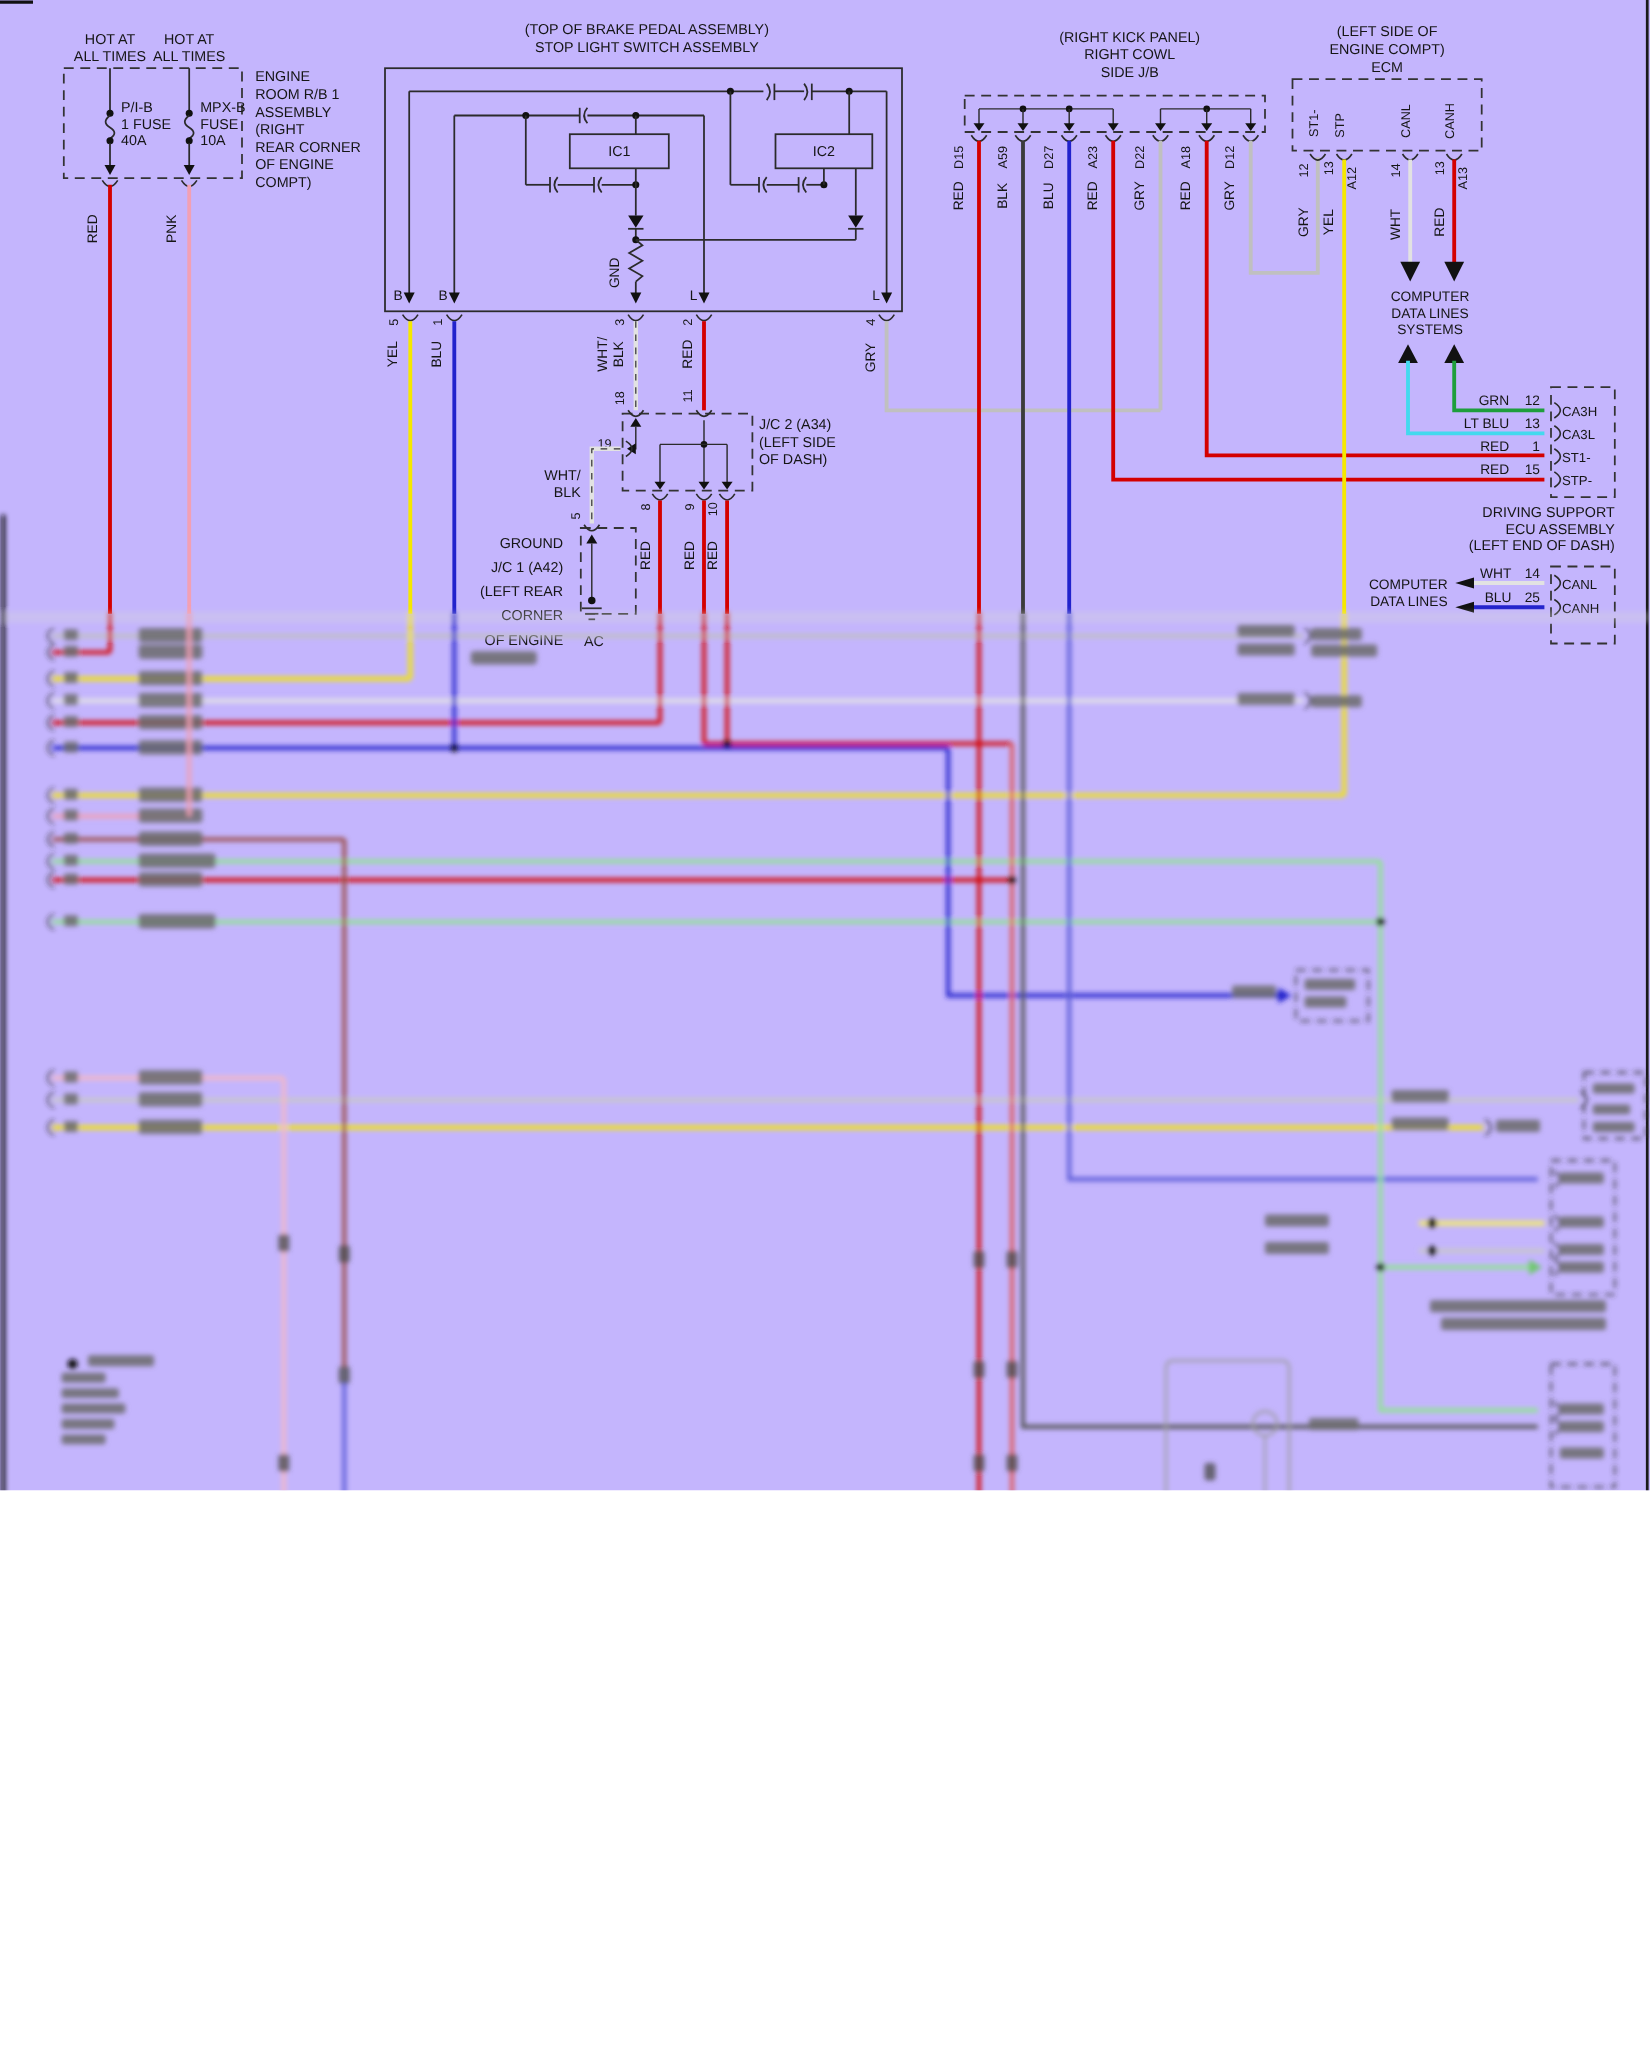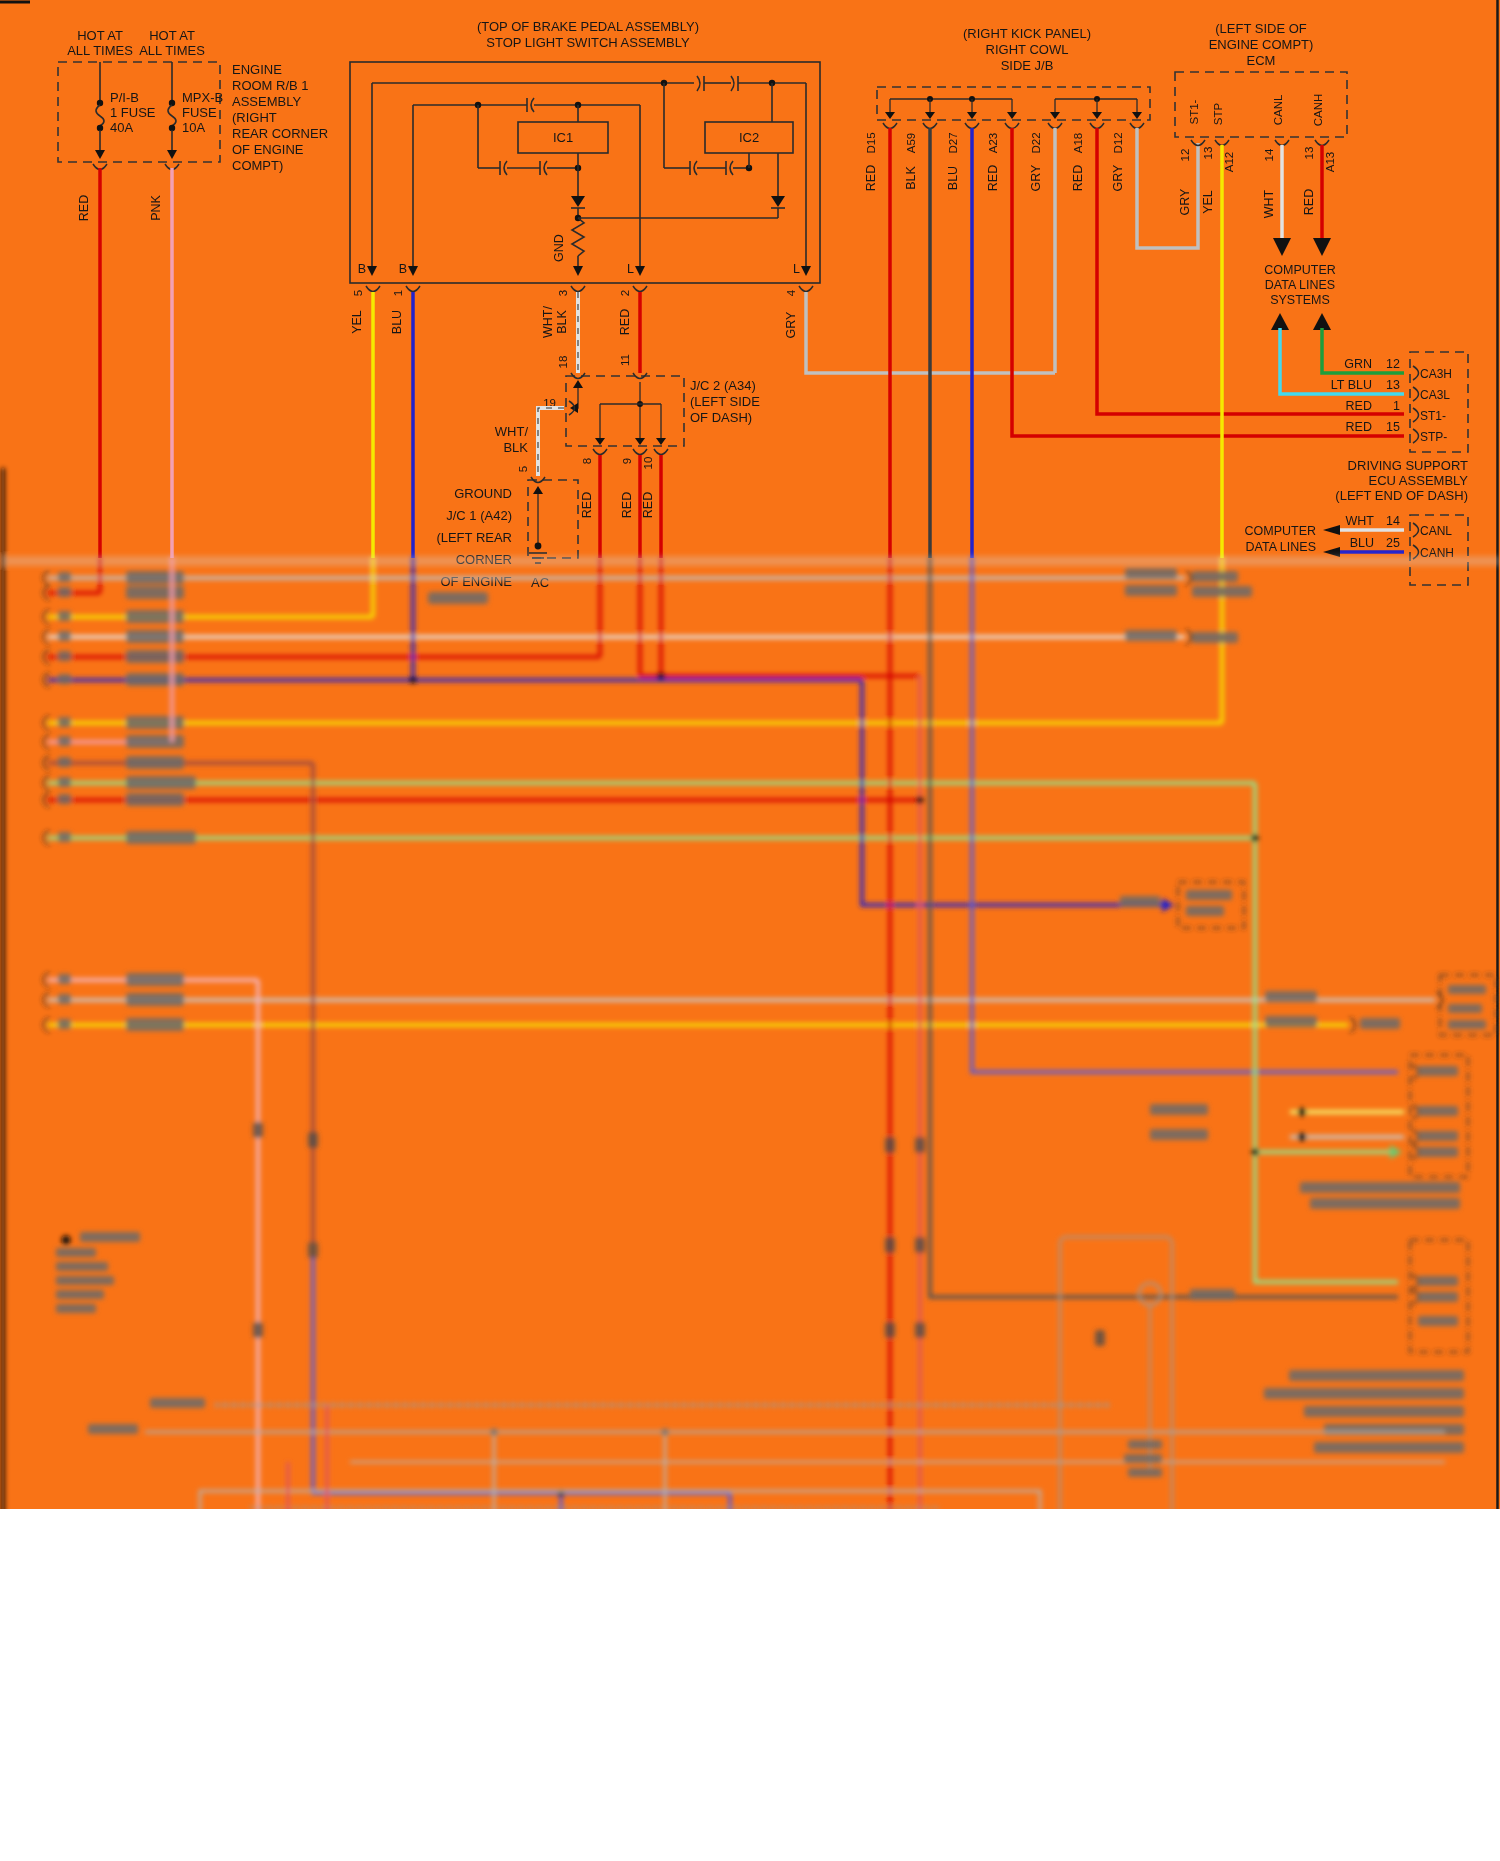--- a/index.html
+++ b/index.html
@@ -1,16 +1,16 @@
 <!DOCTYPE html>
 <html><head>
 <meta charset="utf-8">
 <style>
   html,body{margin:0;padding:0;background:#ffffff;}
-  .page{position:relative;width:1500px;height:1509px;background:#f97316;overflow:hidden;
+  .page{position:relative;width:1500px;height:1355px;background:#c4b5fd;overflow:hidden;
         font-family:"Liberation Sans", sans-serif;}
   svg{display:block}
   text{fill:#161616;font-family:"Liberation Sans", sans-serif;}
   .t13{font-size:13px;}
   .t12{font-size:12.5px;}
   .t11{font-size:11.5px;}
   .tp{font-size:12px;}
   .wire{fill:none;stroke-linecap:butt;}
   .cir{fill:none;stroke:#2b2b2b;stroke-width:1.6;}
   .cirthin{fill:none;stroke:#2b2b2b;stroke-width:1.3;}

